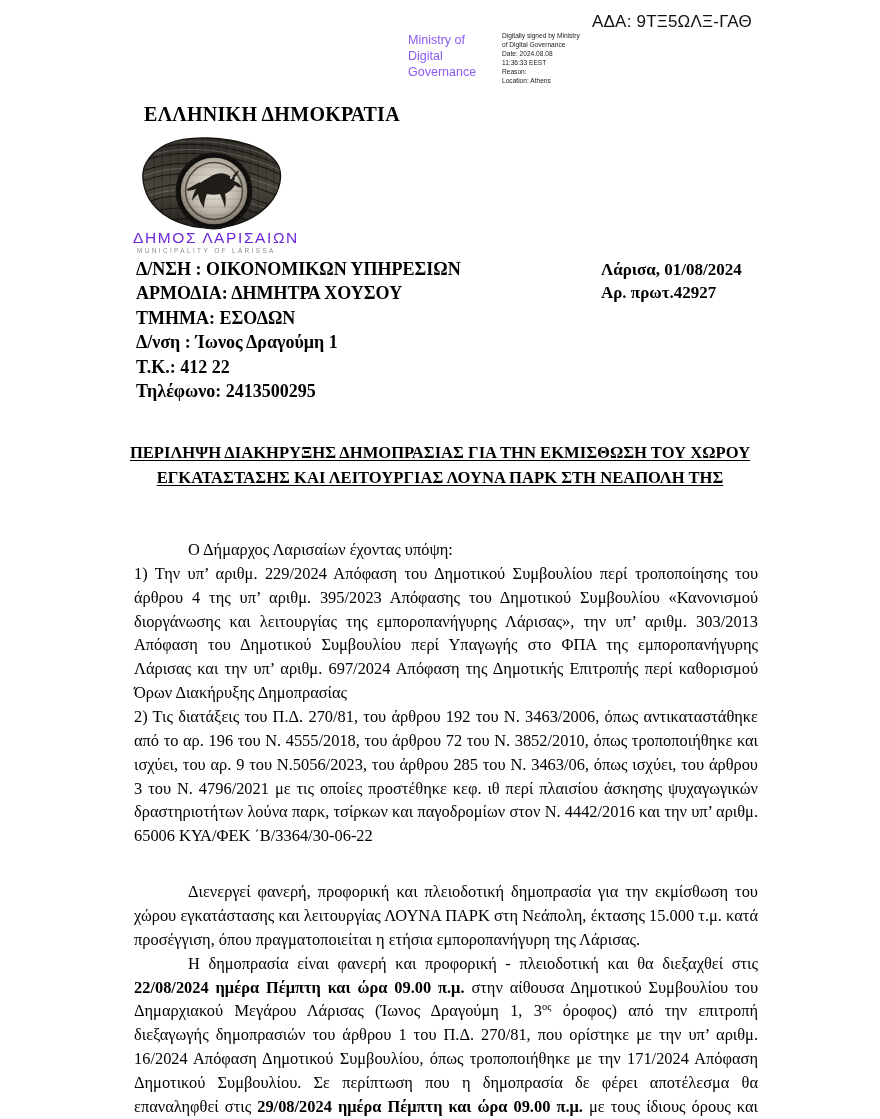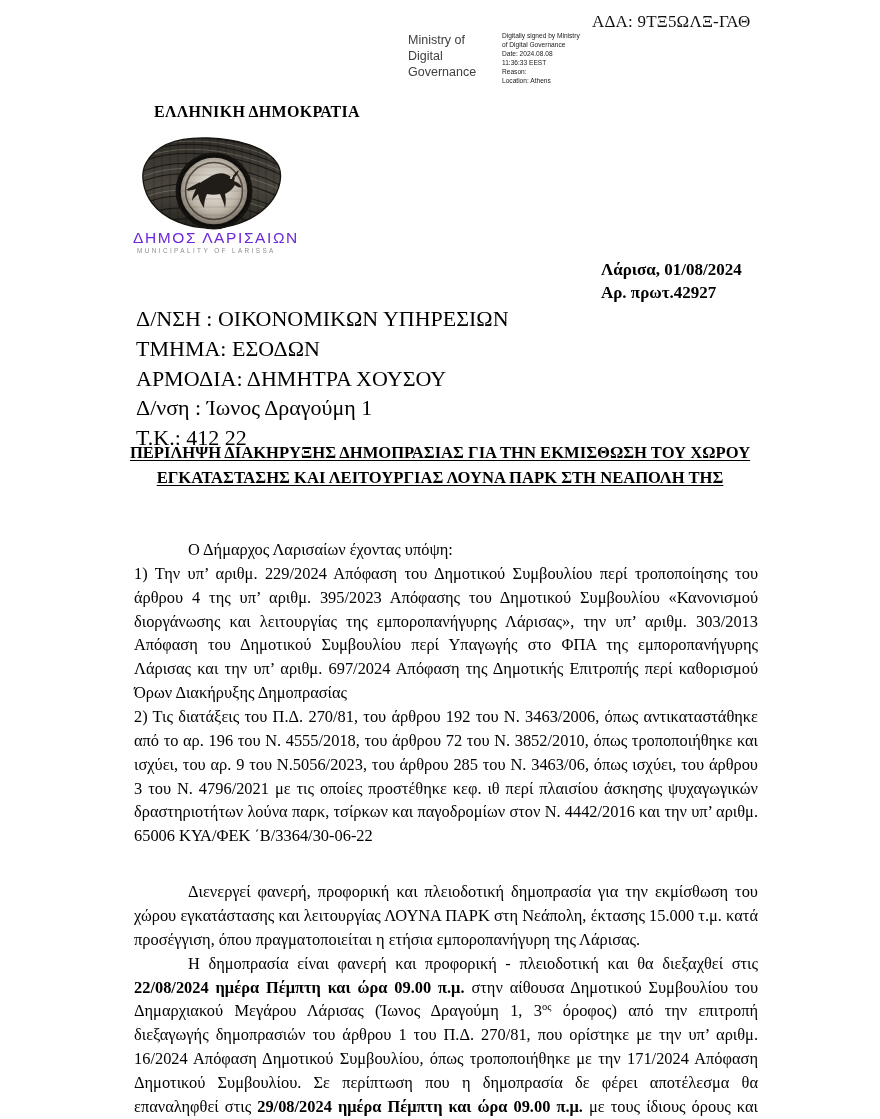--- a/index.html
+++ b/index.html
@@ -22,35 +22,35 @@
   .top-band {
     position: absolute;
     top: 0; left: 0;
     width: 880px;
     height: 96px;
   }
   .ada-code {
     position: absolute;
     left: 592px;
     top: 12px;
-    font-family: Liberation Serif, serif;
+    font-family: Liberation Sans, sans-serif;
     font-size: 17px;
     letter-spacing: 0.2px;
     white-space: nowrap;
     color: #111;
   }
   .ministry-name {
     position: absolute;
     left: 408px;
     top: 32px;
     width: 92px;
     font-family: "Liberation Sans", "DejaVu Sans", sans-serif;
     font-size: 12.5px;
     line-height: 1.28;
-    color: #404040;
+    color: #8b5cf6;
   }
   .sig-block {
     position: absolute;
     left: 502px;
     top: 32px;
     width: 108px;
     font-family: "Liberation Sans", "DejaVu Sans", sans-serif;
     font-size: 6.6px;
     line-height: 1.36;
     color: #1a1a1a;
@@ -60,23 +60,23 @@
   
   .page {
     position: absolute;
     top: 0; left: 0;
     width: 880px;
     height: 1119px;
   }
 
   .rep-title {
     position: absolute;
-    left: 154px;
+    left: 144px;
     top: 103px;
-    font-size: 16px;
+    font-size: 20px;
     font-weight: bold;
     letter-spacing: 0.3px;
     white-space: nowrap;
   }
 
   
   .emblem {
     position: absolute;
     left: 134px;
     top: 133px;
@@ -104,24 +104,23 @@
     color: #8d8d8d;
     white-space: nowrap;
   }
 
   
   .sender {
     position: absolute;
     left: 136px;
     top: 257px;
     width: 430px;
-    font-size: 22px;
-    font-weight: normal;
+    font-size: 18px;
+    font-weight: bold;
     line-height: 1.355;
-    margin-top: 47px;
   }
   .sender div { white-space: nowrap; }
 
   .meta {
     position: absolute;
     left: 601px;
     top: 258px;
     width: 250px;
     font-size: 17px;
     font-weight: bold;
@@ -269,24 +268,25 @@
         <path d="M66,50 C62,52 58,54 54,57" stroke="#201d18" stroke-width="1.6" fill="none"></path>
       </g>
       <circle cx="80" cy="58" r="35" fill="none" stroke="#0e0c0a" stroke-width="1.2"></circle>
     </svg>
   </div>
   <div class="emblem-title">ΔΗΜΟΣ ΛΑΡΙΣΑΙΩΝ</div>
   <div class="emblem-sub">MUNICIPALITY OF LARISSA</div>
 
   <div class="sender">
     <div>Δ/ΝΣΗ : ΟΙΚΟΝΟΜΙΚΩΝ ΥΠΗΡΕΣΙΩΝ</div>
+    <div>ΑΡΜΟΔΙΑ: ΔΗΜΗΤΡΑ ΧΟΥΣΟΥ</div>
     <div>ΤΜΗΜΑ: ΕΣΟΔΩΝ</div>
-    <div>ΑΡΜΟΔΙΑ: ΔΗΜΗΤΡΑ ΧΟΥΣΟΥ</div>
     <div>Δ/νση : Ίωνος Δραγούμη 1</div>
     <div>Τ.Κ.: 412 22</div>
+    <div>Τηλέφωνο: 2413500295</div>
   </div>
 
   <div class="meta">
     <div>Λάρισα, 01/08/2024</div>
     <div>Αρ. πρωτ.42927</div>
   </div>
 
   <div class="doc-heading">
     <span>ΠΕΡΙΛΗΨΗ ΔΙΑΚΗΡΥΞΗΣ ΔΗΜΟΠΡΑΣΙΑΣ ΓΙΑ ΤΗΝ ΕΚΜΙΣΘΩΣΗ ΤΟΥ ΧΩΡΟΥ</span><br>
     <span>ΕΓΚΑΤΑΣΤΑΣΗΣ ΚΑΙ ΛΕΙΤΟΥΡΓΙΑΣ ΛΟΥΝΑ ΠΑΡΚ ΣΤΗ ΝΕΑΠΟΛΗ ΤΗΣ</span><br>

